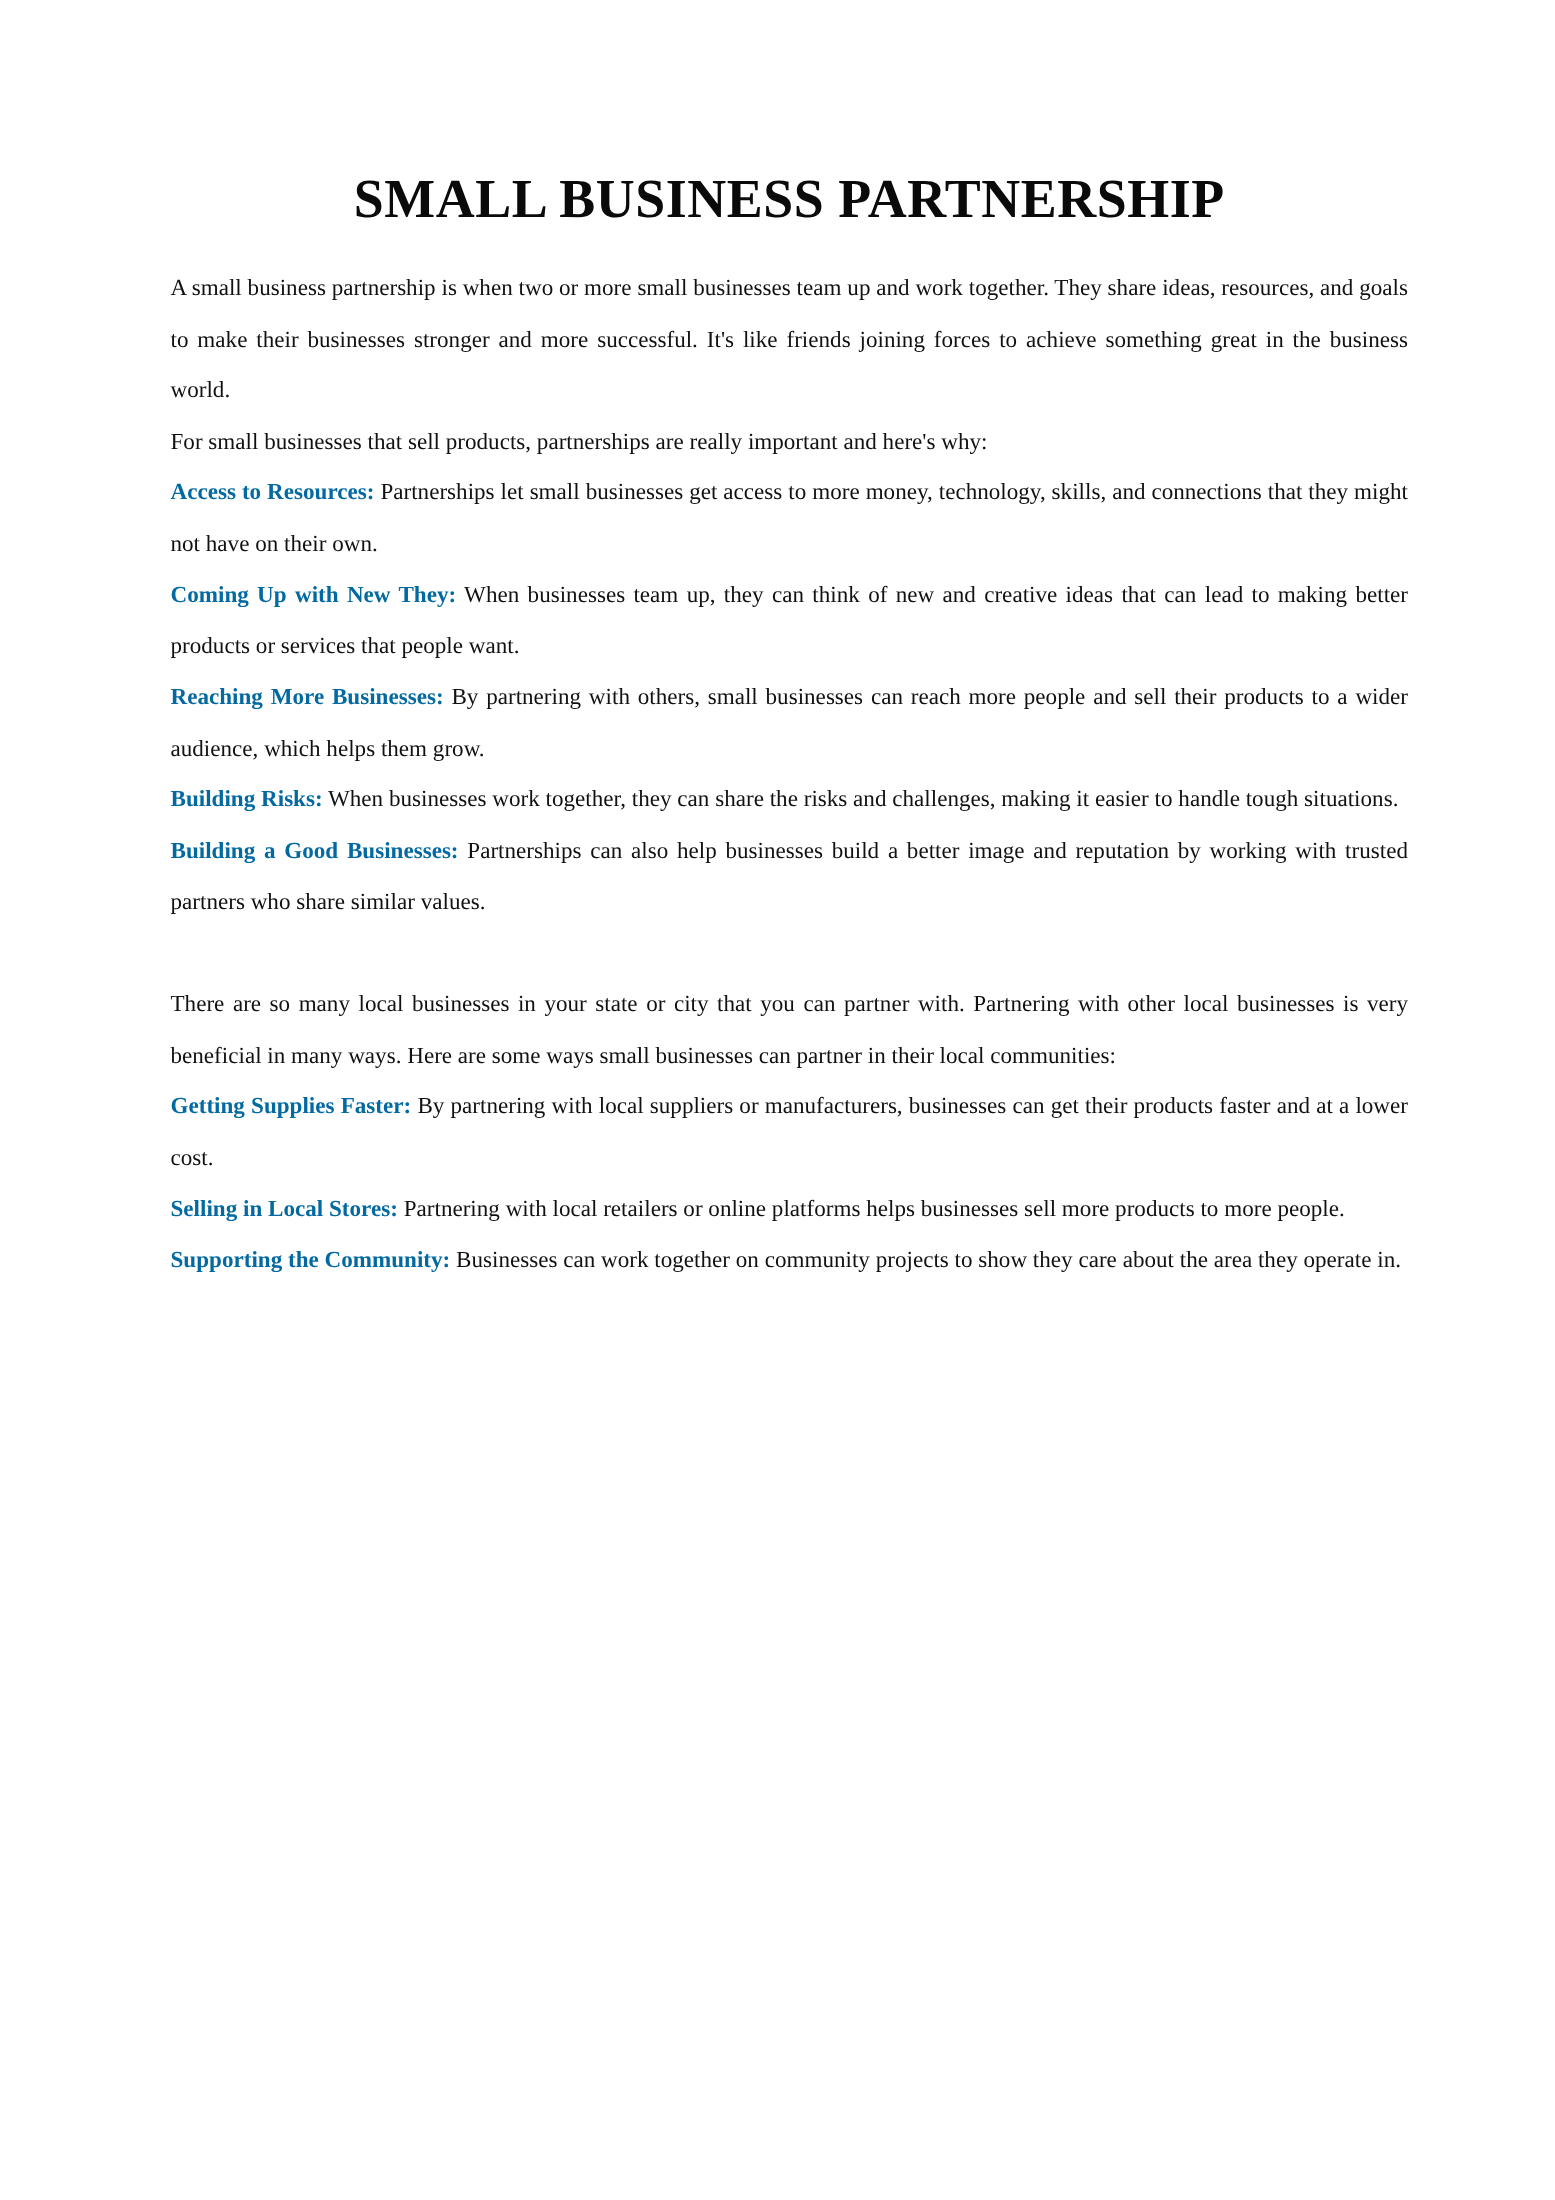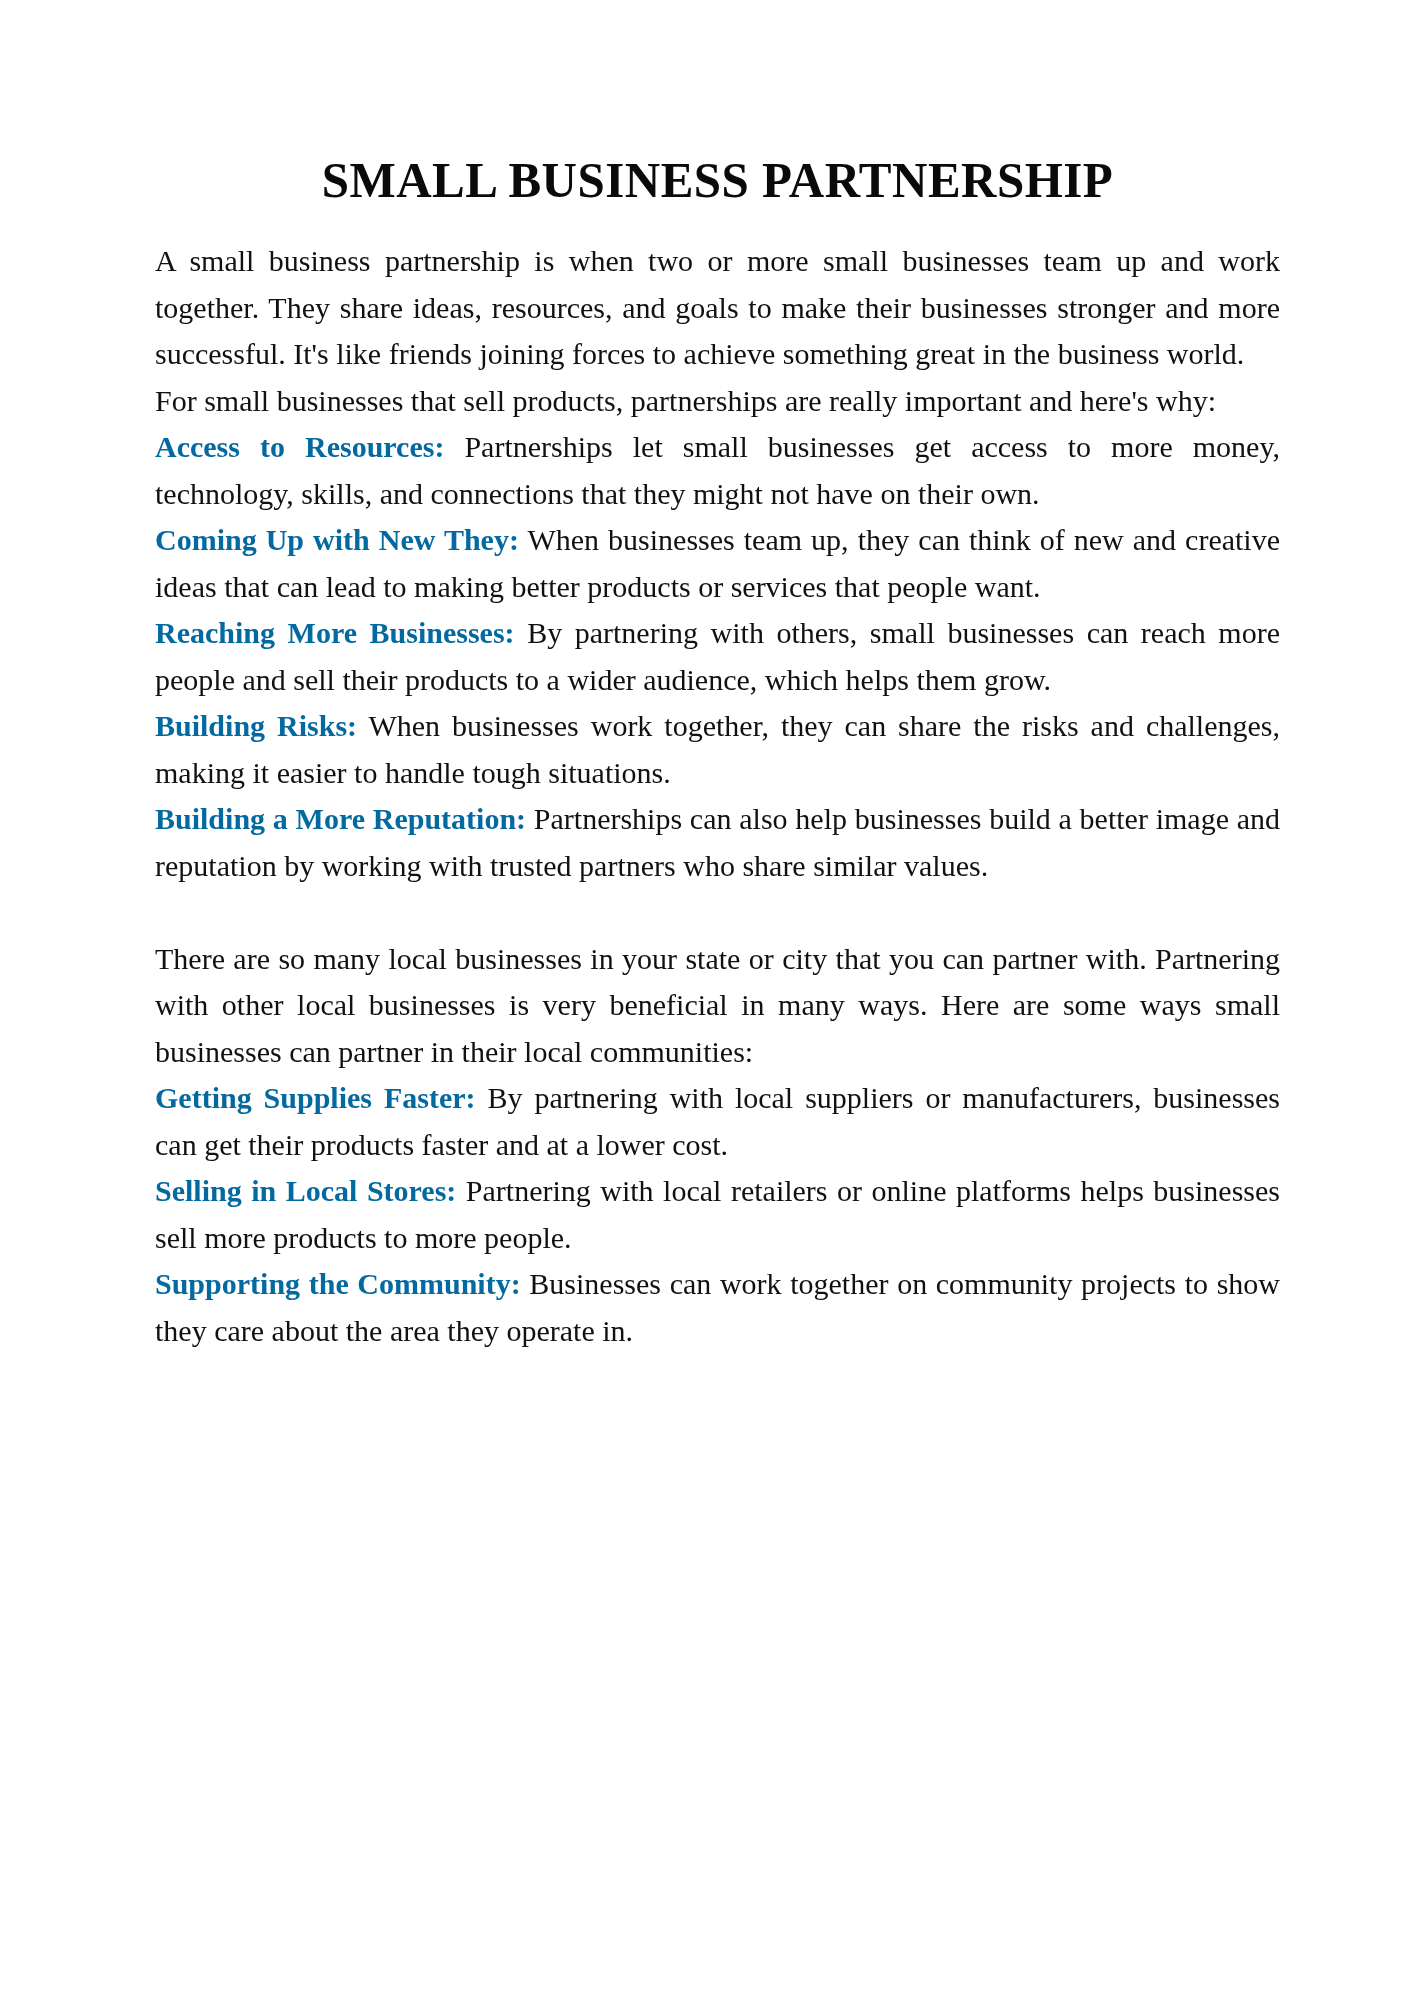--- a/index.html
+++ b/index.html
@@ -34,21 +34,21 @@
       line-height: 60px;
       color: #0a0a0a;
       transform: scaleX(0.98);
     }
     .body {
       position: absolute;
       top: 238px;
       left: 0;
       width: 1125px;
       font-family: "Liberation Serif", "DejaVu Serif", serif;
-      font-size: 30px;
+      font-size: 21px;
       line-height: 46.5px;
       text-align: justify;
       color: #111111;
     }
     .para {
       margin: 0;
       text-align: justify;
     }
     .para b {
       font-weight: bold;
@@ -65,21 +65,21 @@
   <h1 class="title">SMALL BUSINESS PARTNERSHIP</h1>
 
   <div class="body">
     <p class="para">A small business partnership is when two or more small businesses team up and work together. They share ideas, resources, and goals to make their businesses stronger and more successful. It's like friends joining forces to achieve something great in the business world.</p>
     <p class="para">For small businesses that sell products, partnerships are really important and here's why:</p>
 
     <p class="para"><b>Access to Resources:</b><span> Partnerships let small businesses get access to more money, technology, skills, and connections that they might not have on their own.</span></p>
     <p class="para"><b>Coming Up with New They:</b><span> When businesses team up, they can think of new and creative ideas that can lead to making better products or services that people want.</span></p>
     <p class="para"><b>Reaching More Businesses:</b><span> By partnering with others, small businesses can reach more people and sell their products to a wider audience, which helps them grow.</span></p>
     <p class="para"><b>Building Risks:</b><span> When businesses work together, they can share the risks and challenges, making it easier to handle tough situations.</span></p>
-    <p class="para"><b>Building a More Reputation:</b><span> Partnerships can also help businesses build a better image and reputation by working with trusted partners who share similar values.</span></p>
+    <p class="para"><b>Building a Good Businesses:</b><span> Partnerships can also help businesses build a better image and reputation by working with trusted partners who share similar values.</span></p>
 
     <div class="blank"></div>
 
     <p class="para">There are so many local businesses in your state or city that you can partner with. Partnering with other local businesses is very beneficial in many ways. Here are some ways small businesses can partner in their local communities:</p>
 
     <p class="para"><b>Getting Supplies Faster:</b><span> By partnering with local suppliers or manufacturers, businesses can get their products faster and at a lower cost.</span></p>
     <p class="para"><b>Selling in Local Stores:</b><span> Partnering with local retailers or online platforms helps businesses sell more products to more people.</span></p>
     <p class="para"><b>Supporting the Community:</b><span> Businesses can work together on community projects to show they care about the area they operate in.</span></p>
   </div>
 </div>

